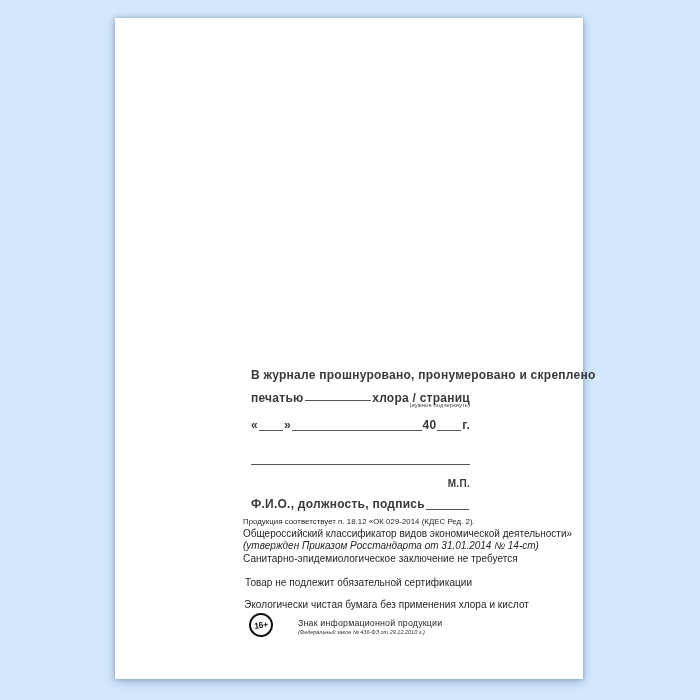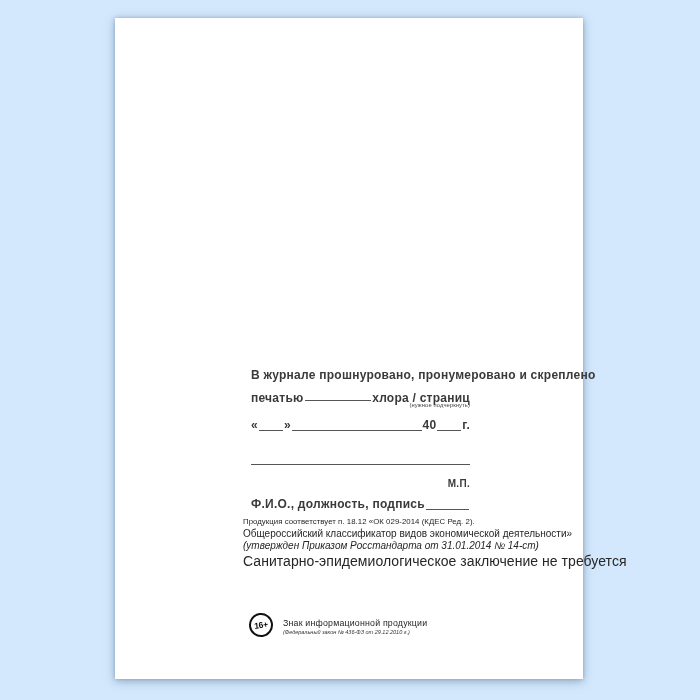--- a/index.html
+++ b/index.html
@@ -54,41 +54,41 @@
     font-weight: 700; font-size: 10px; color: #3a3a3a;
     letter-spacing: 0.3px;
   }
   .serif { font-family: Liberation Sans, sans-serif; font-weight: 400; color: #262626; }
   .compliance { position: absolute; top: 149px; left: 0; width: 240px; }
   .compliance .l1 { font-size: 7.8px; white-space: nowrap; letter-spacing: 0.05px; }
   .compliance .l2 { font-size: 10px; white-space: nowrap; margin-top: 1.5px; }
   .compliance .l3 { font-size: 10px; font-style: italic; white-space: nowrap; margin-top: 1.5px; }
   .note-line {
     position: absolute; left: 0; width: 240px;
-    font-size: 14px; white-space: nowrap; letter-spacing: 0.05px;
+    font-size: 10px; white-space: nowrap; letter-spacing: 0.05px;
   }
   .n1 { top: 185px; }
   .n2 { top: 209px; left: 2px; }
   .n3 { top: 231px; left: 1px; }
   .age-row {
     position: absolute; top: 245px; left: 6px;
     display: flex; align-items: flex-start;
   }
   .age-badge {
     width: 24px; height: 24px;
     border: 2.2px solid #111;
     border-radius: 50%;
     display: flex; align-items: center; justify-content: center;
     font-family: "Liberation Sans", sans-serif;
     font-weight: 700; font-size: 8.5px; color: #111;
     letter-spacing: -0.3px;
     transform: rotate(-8deg);
     flex: 0 0 auto;
   }
-  .age-text { margin-left: 10px; padding-top: 5px; }
+  .age-text { margin-left: 25px; padding-top: 5px; }
   .age-title { font-size: 8.8px; white-space: nowrap; letter-spacing: 0.2px; }
   .age-sub { font-size: 5.5px; font-style: italic; white-space: nowrap; margin-top: 1px; color: #333; }
 </style>
 </head>
 <body>
 
 <div class="stage">
   <div class="page">
     <div class="content">
 
@@ -124,20 +124,22 @@
 
       <div class="mp">М.П.</div>
 
       <div class="compliance serif">
         <div class="l1">Продукция соответствует п. 18.12 «ОК 029-2014 (КДЕС Ред. 2).</div>
         <div class="l2">Общероссийский классификатор видов экономической деятельности»</div>
         <div class="l3">(утвержден Приказом Росстандарта от 31.01.2014 № 14-ст)</div>
       </div>
 
       <div class="note-line serif n1">Санитарно-эпидемиологическое заключение не требуется</div>
+      <div class="note-line serif n2">Товар не подлежит обязательной сертификации</div>
+      <div class="note-line serif n3">Экологически чистая бумага без применения хлора и кислот</div>
 
       <div class="age-row">
         <div class="age-badge">16+</div>
         <div class="age-text">
           <div class="age-title serif">Знак информационной продукции</div>
           <div class="age-sub serif">(Федеральный закон № 436-ФЗ от 29.12.2010 г.)</div>
         </div>
       </div>
 
     </div>

